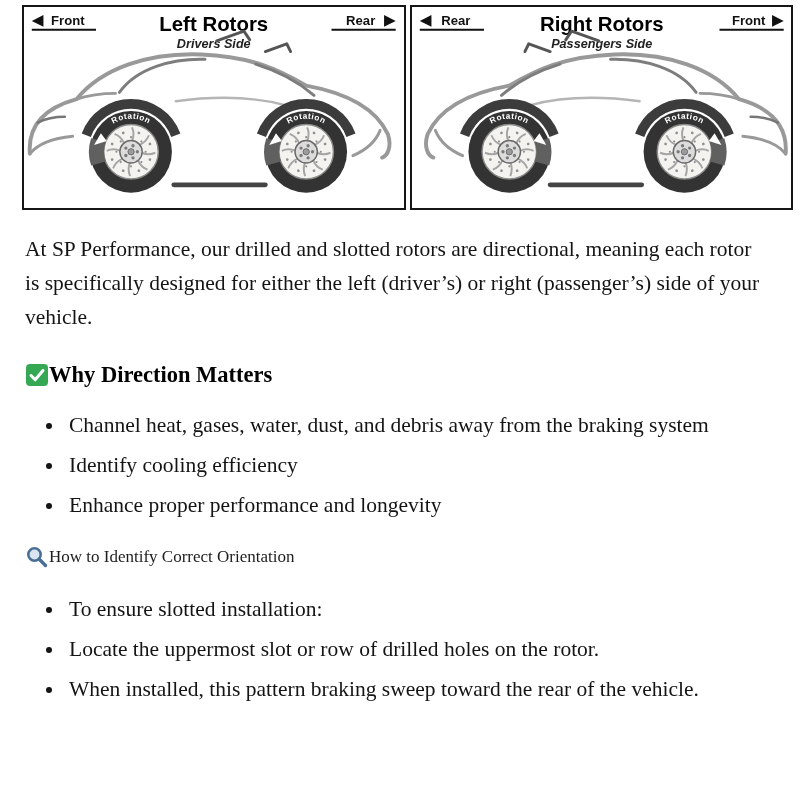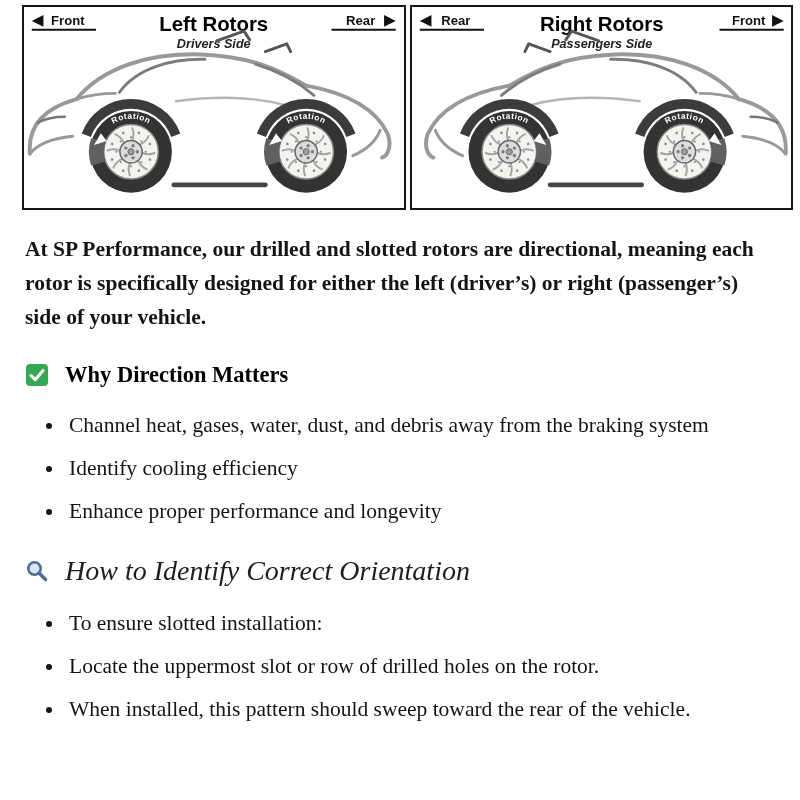--- a/index.html
+++ b/index.html
@@ -10,25 +10,25 @@
   .panel{flex:1;border:2px solid #161616;background:#fff;height:205px;box-sizing:border-box;}
   .panel svg{display:block;width:100%;height:100%;}
   .dir-label{font-family:"Liberation Sans",sans-serif;font-size:13.5px;font-weight:bold;fill:#111;}
   .panel-title{font-family:"Liberation Sans",sans-serif;font-size:21px;font-weight:bold;fill:#000;}
   .panel-subtitle{font-family:"Liberation Sans",sans-serif;font-size:13px;font-weight:bold;font-style:italic;fill:#222;}
   .dir-underline{stroke:#111;stroke-width:2;}
   .rot-text{font-family:"Liberation Sans",sans-serif;font-size:8.5px;font-weight:bold;fill:#fff;letter-spacing:.5px;}
 
   
   .content{padding:16px 38px 24px 25px;font-size:21.5px;line-height:34px;}
-  .content p{margin:6px 0 14px;font-weight:bold;}
-  .sec-heading{display:flex;align-items:center;gap:16px;font-size:22.5px;font-weight:bold;margin:24px 0 16px;color:#000;}
-  .sec-heading.plain{font-weight:normal;color:#1d1d1d;font-size:28px;margin:26px 0 18px;font-style:italic;}
+  .content p{margin:6px 0 14px;}
+  .sec-heading{display:flex;align-items:center;gap:0;font-size:22.5px;font-weight:bold;margin:24px 0 16px;color:#000;}
+  .sec-heading.plain{font-weight:normal;color:#1d1d1d;font-size:17px;margin:18px 0 18px;}
   .content ul{margin:4px 0 18px;padding-left:40px;}
-  .content li{margin:9px 0 6px;padding-left:4px;}
+  .content li{margin:0 0 6px;padding-left:4px;}
   .icon-box{display:inline-flex;flex:none;}
 </style>
 </head>
 <body>
 
 <div class="page">
 
   <svg width="0" height="0" style="position:absolute" aria-hidden="true">
     <defs>
       <g id="wheel">
@@ -179,17 +179,17 @@
           <circle cx="9.5" cy="9.5" r="6.2" fill="#d9e6f2" stroke="#4a6f96" stroke-width="2.6"></circle>
           <line x1="14.3" y1="14.3" x2="20.5" y2="20.5" stroke="#4a6f96" stroke-width="3.4" stroke-linecap="round"></line>
         </svg>
       </span>
       <span>How to Identify Correct Orientation</span>
     </div>
 
     <ul>
       <li>To ensure slotted installation:</li>
       <li>Locate the uppermost slot or row of drilled holes on the rotor.</li>
-      <li>When installed, this pattern should sweep toward the rear of the vehicle.</li>
+      <li>When installed, this pattern braking sweep toward the rear of the vehicle.</li>
     </ul>
 
   </div>
 </div>
 
 </body></html>

